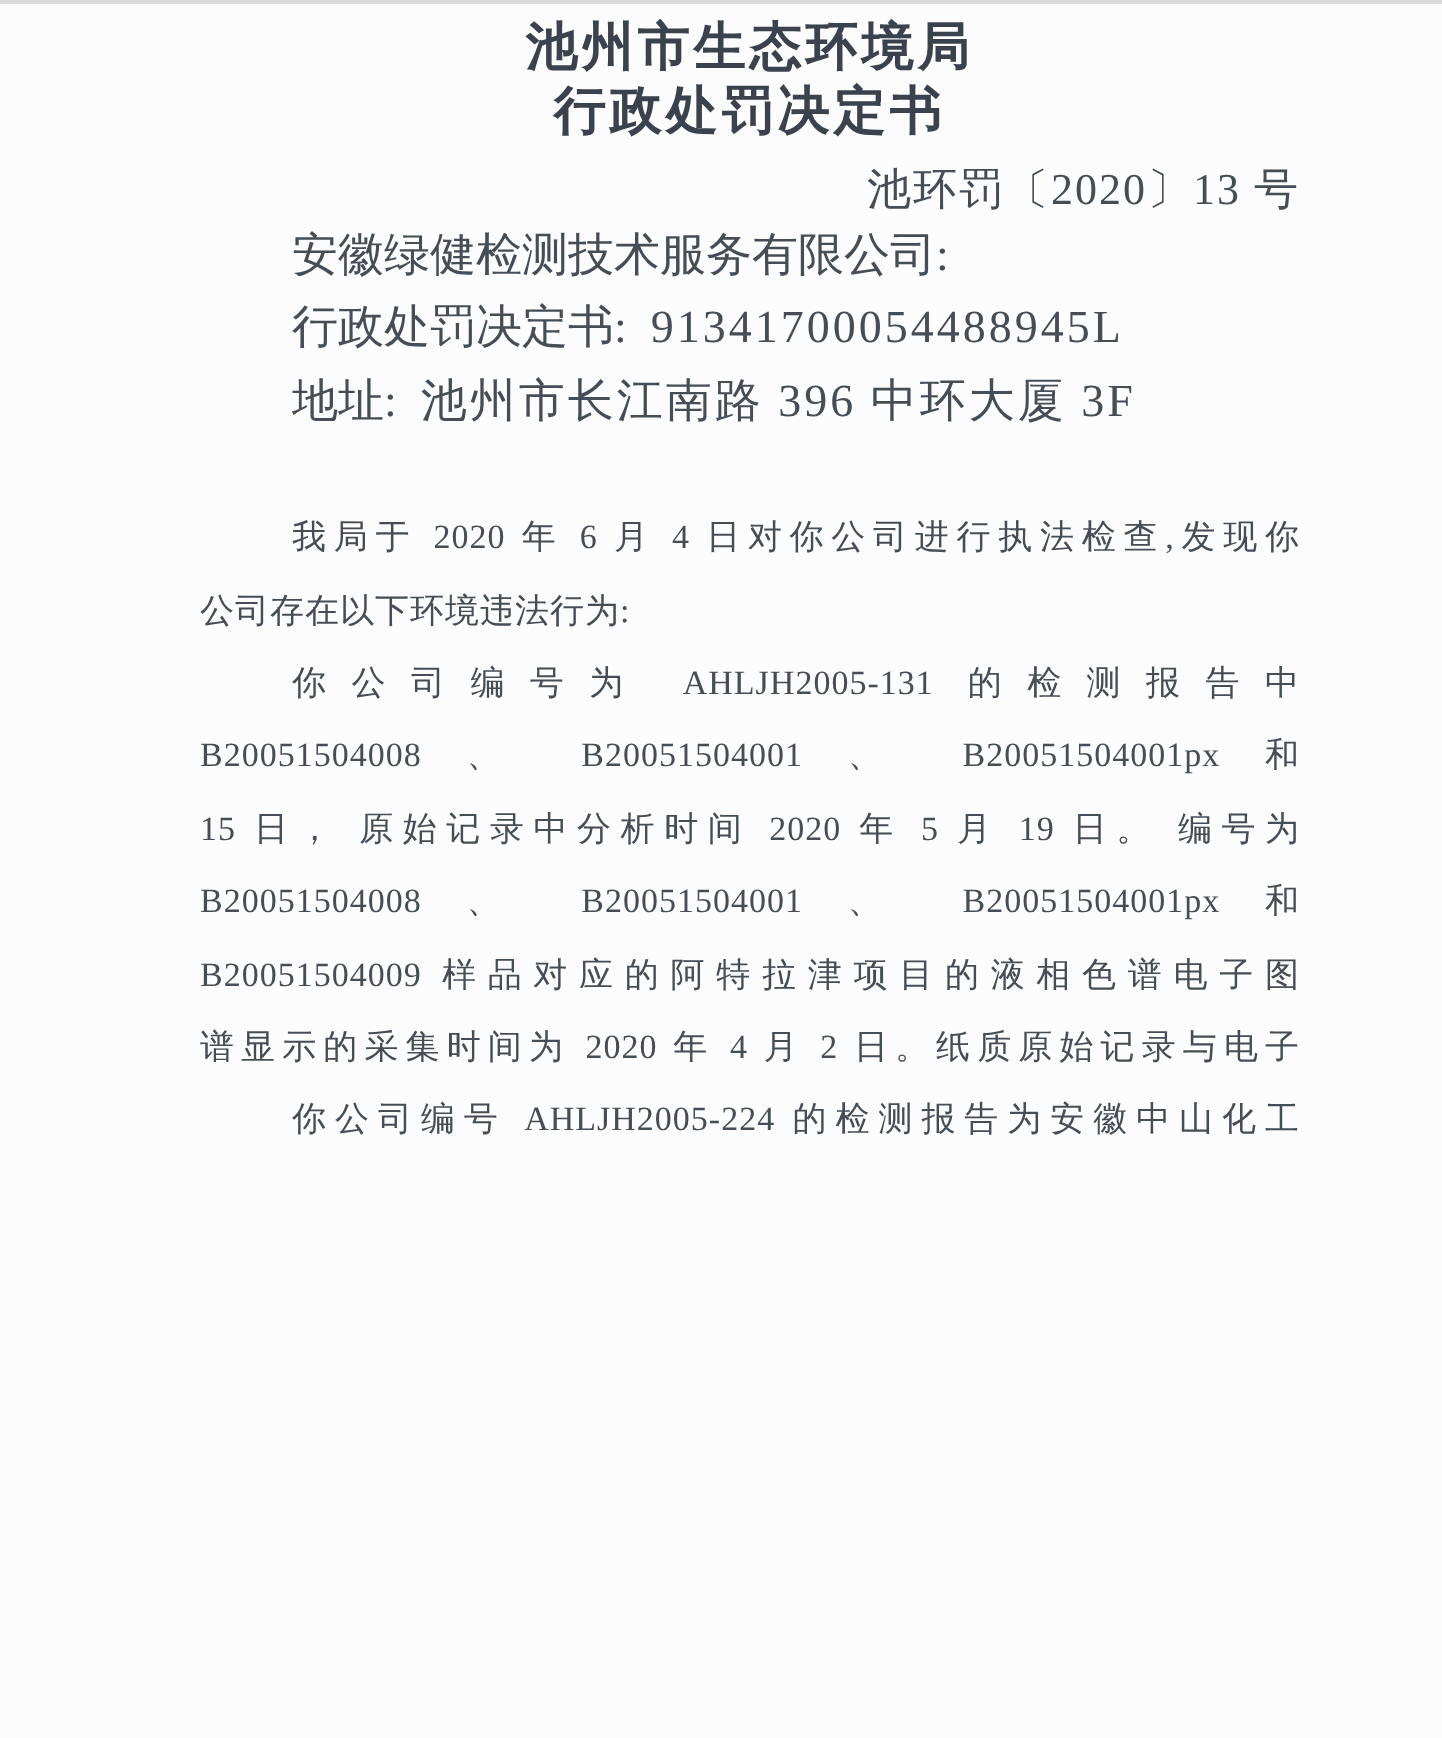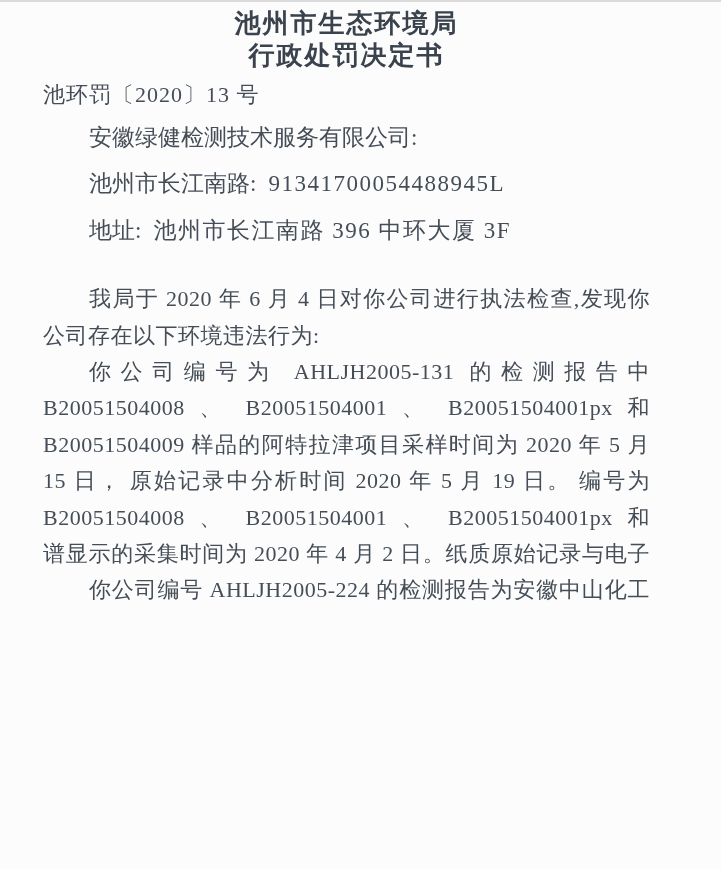--- a/index.html
+++ b/index.html
@@ -8,57 +8,56 @@
     background: #ffffff;
   }
   .page {
     position: relative;
     width: 721px;
     height: 869px;
     box-sizing: border-box;
     background: #fcfcfc;
     border-top: 2px solid #dadada;
     overflow: hidden;
-    padding: 6px 71px 0 43px;
+    padding: 6px 71px 0 100px;
     font-family: "Liberation Serif", "DejaVu Serif", serif;
     color: #454d57;
   }
   .title {
     margin: 0;
     text-align: center;
     font-size: 26px;
     line-height: 32px;
     font-weight: bold;
     letter-spacing: 2px;
     color: #3a424d;
   }
   .docnum {
-    text-align: left;
+    text-align: right;
     font-size: 22px;
     line-height: 30px;
     margin-top: 8px;
     letter-spacing: 1px;
     color: #454d57;
   }
   .recipient .r-line {
     font-size: 23px;
     line-height: 36.4px;
     padding-left: 46px;
     white-space: nowrap;
-    margin-top: 10px;
   }
   .r-line .val {
     margin-left: 12px;
     letter-spacing: 1.5px;
   }
   .body-text {
     margin-top: 32px;
   }
   .line {
-    font-size: 22px;
+    font-size: 17px;
     line-height: 36.4px;
     text-align: justify;
     letter-spacing: 0.5px;
   }
   .line.fill {
     text-align-last: justify;
   }
   .line.indent {
     text-indent: 46px;
   }
@@ -69,33 +68,33 @@
 <div class="page">
 
   <h1 class="title">池州市生态环境局</h1>
   <h1 class="title">行政处罚决定书</h1>
 
   <div class="docnum">池环罚〔2020〕13 号</div>
 
   <div class="recipient">
     <div class="r-line">安徽绿健检测技术服务有限公司:</div>
     <div class="r-line">
-      <span>池州市长江南路:</span><span class="val">91341700054488945L</span>
+      <span>行政处罚决定书:</span><span class="val">91341700054488945L</span>
     </div>
     <div class="r-line">
       <span>地址:</span><span class="val">池州市长江南路 396 中环大厦 3F</span>
     </div>
   </div>
 
   <div class="body-text">
     <div class="line indent fill">我局于 2020 年 6 月 4 日对你公司进行执法检查,发现你</div>
     <div class="line">公司存在以下环境违法行为:</div>
     <div class="line indent fill">你公司编号为 AHLJH2005-131 的检测报告中</div>
     <div class="line fill">B20051504008 、 B20051504001 、 B20051504001px 和</div>
-    <div class="line fill">B20051504009 样品的阿特拉津项目采样时间为 2020 年 5 月</div>
     <div class="line fill">15 日， 原始记录中分析时间 2020 年 5 月 19 日。 编号为</div>
     <div class="line fill">B20051504008 、 B20051504001 、 B20051504001px 和</div>
+    <div class="line fill">B20051504009 样品对应的阿特拉津项目的液相色谱电子图</div>
     <div class="line fill">谱显示的采集时间为 2020 年 4 月 2 日。纸质原始记录与电子</div>
     <div class="line indent fill">你公司编号 AHLJH2005-224 的检测报告为安徽中山化工</div>
 
   </div>
 
 </div>
 
 </body></html>

